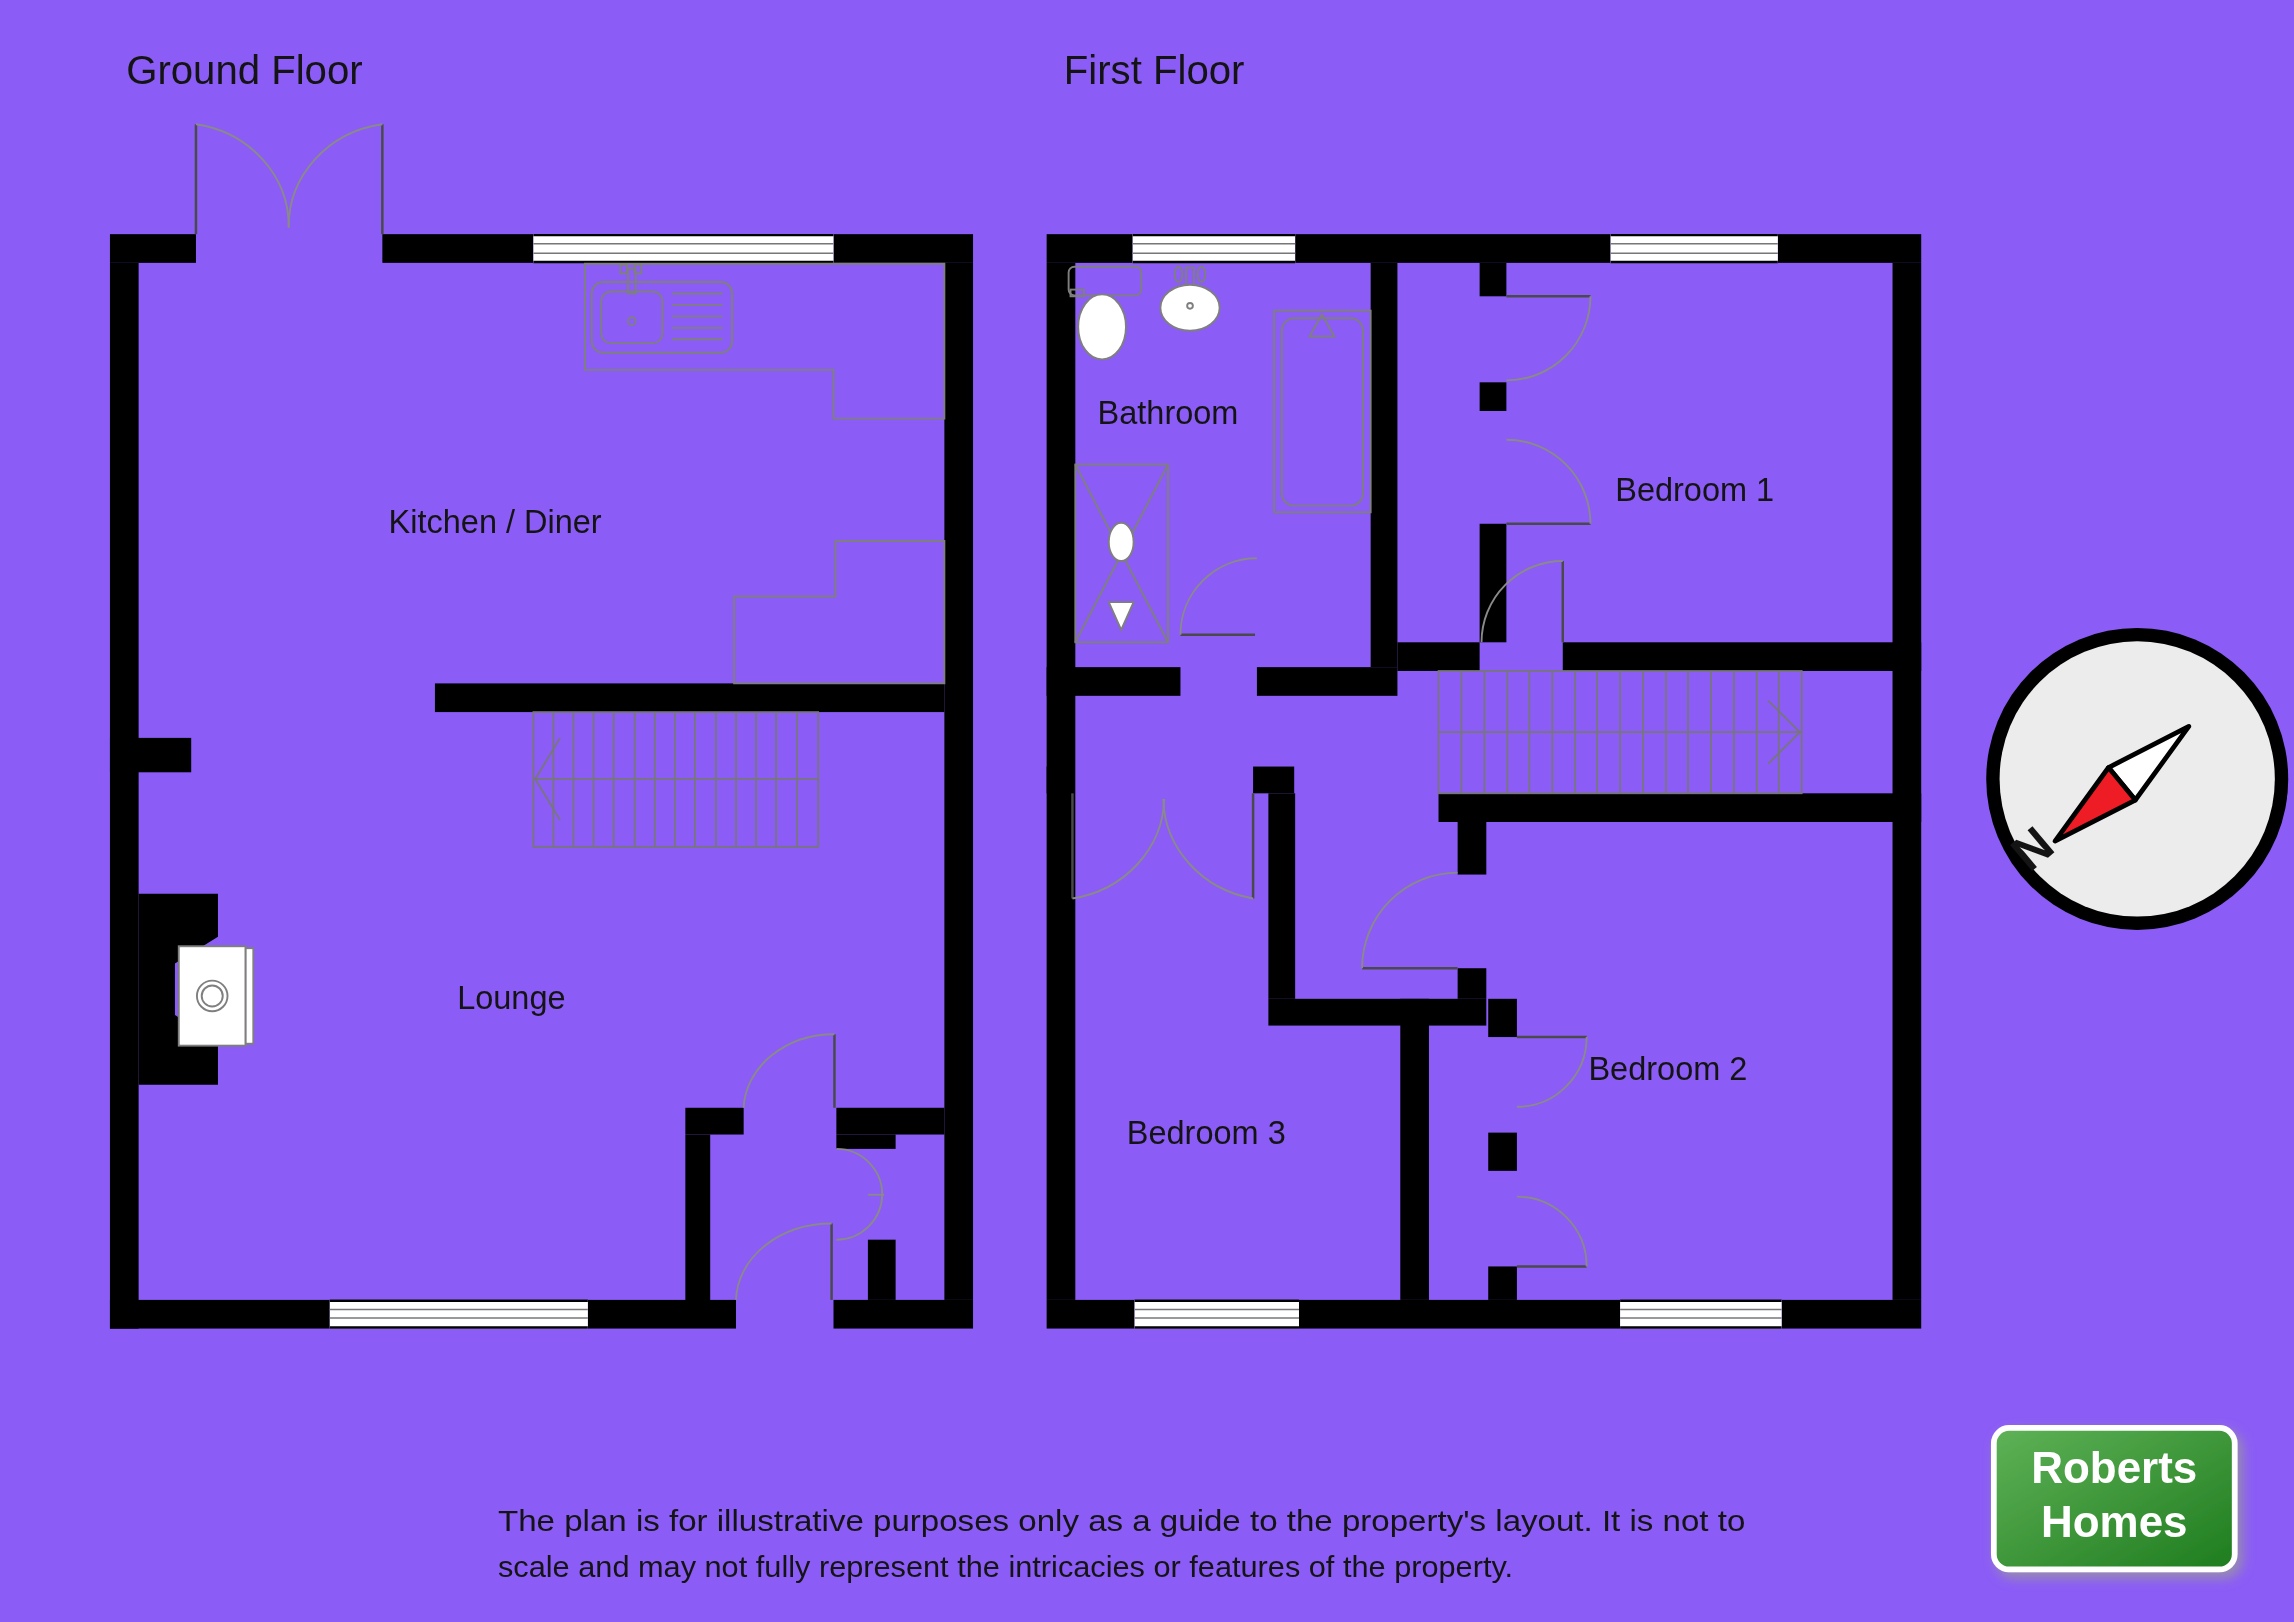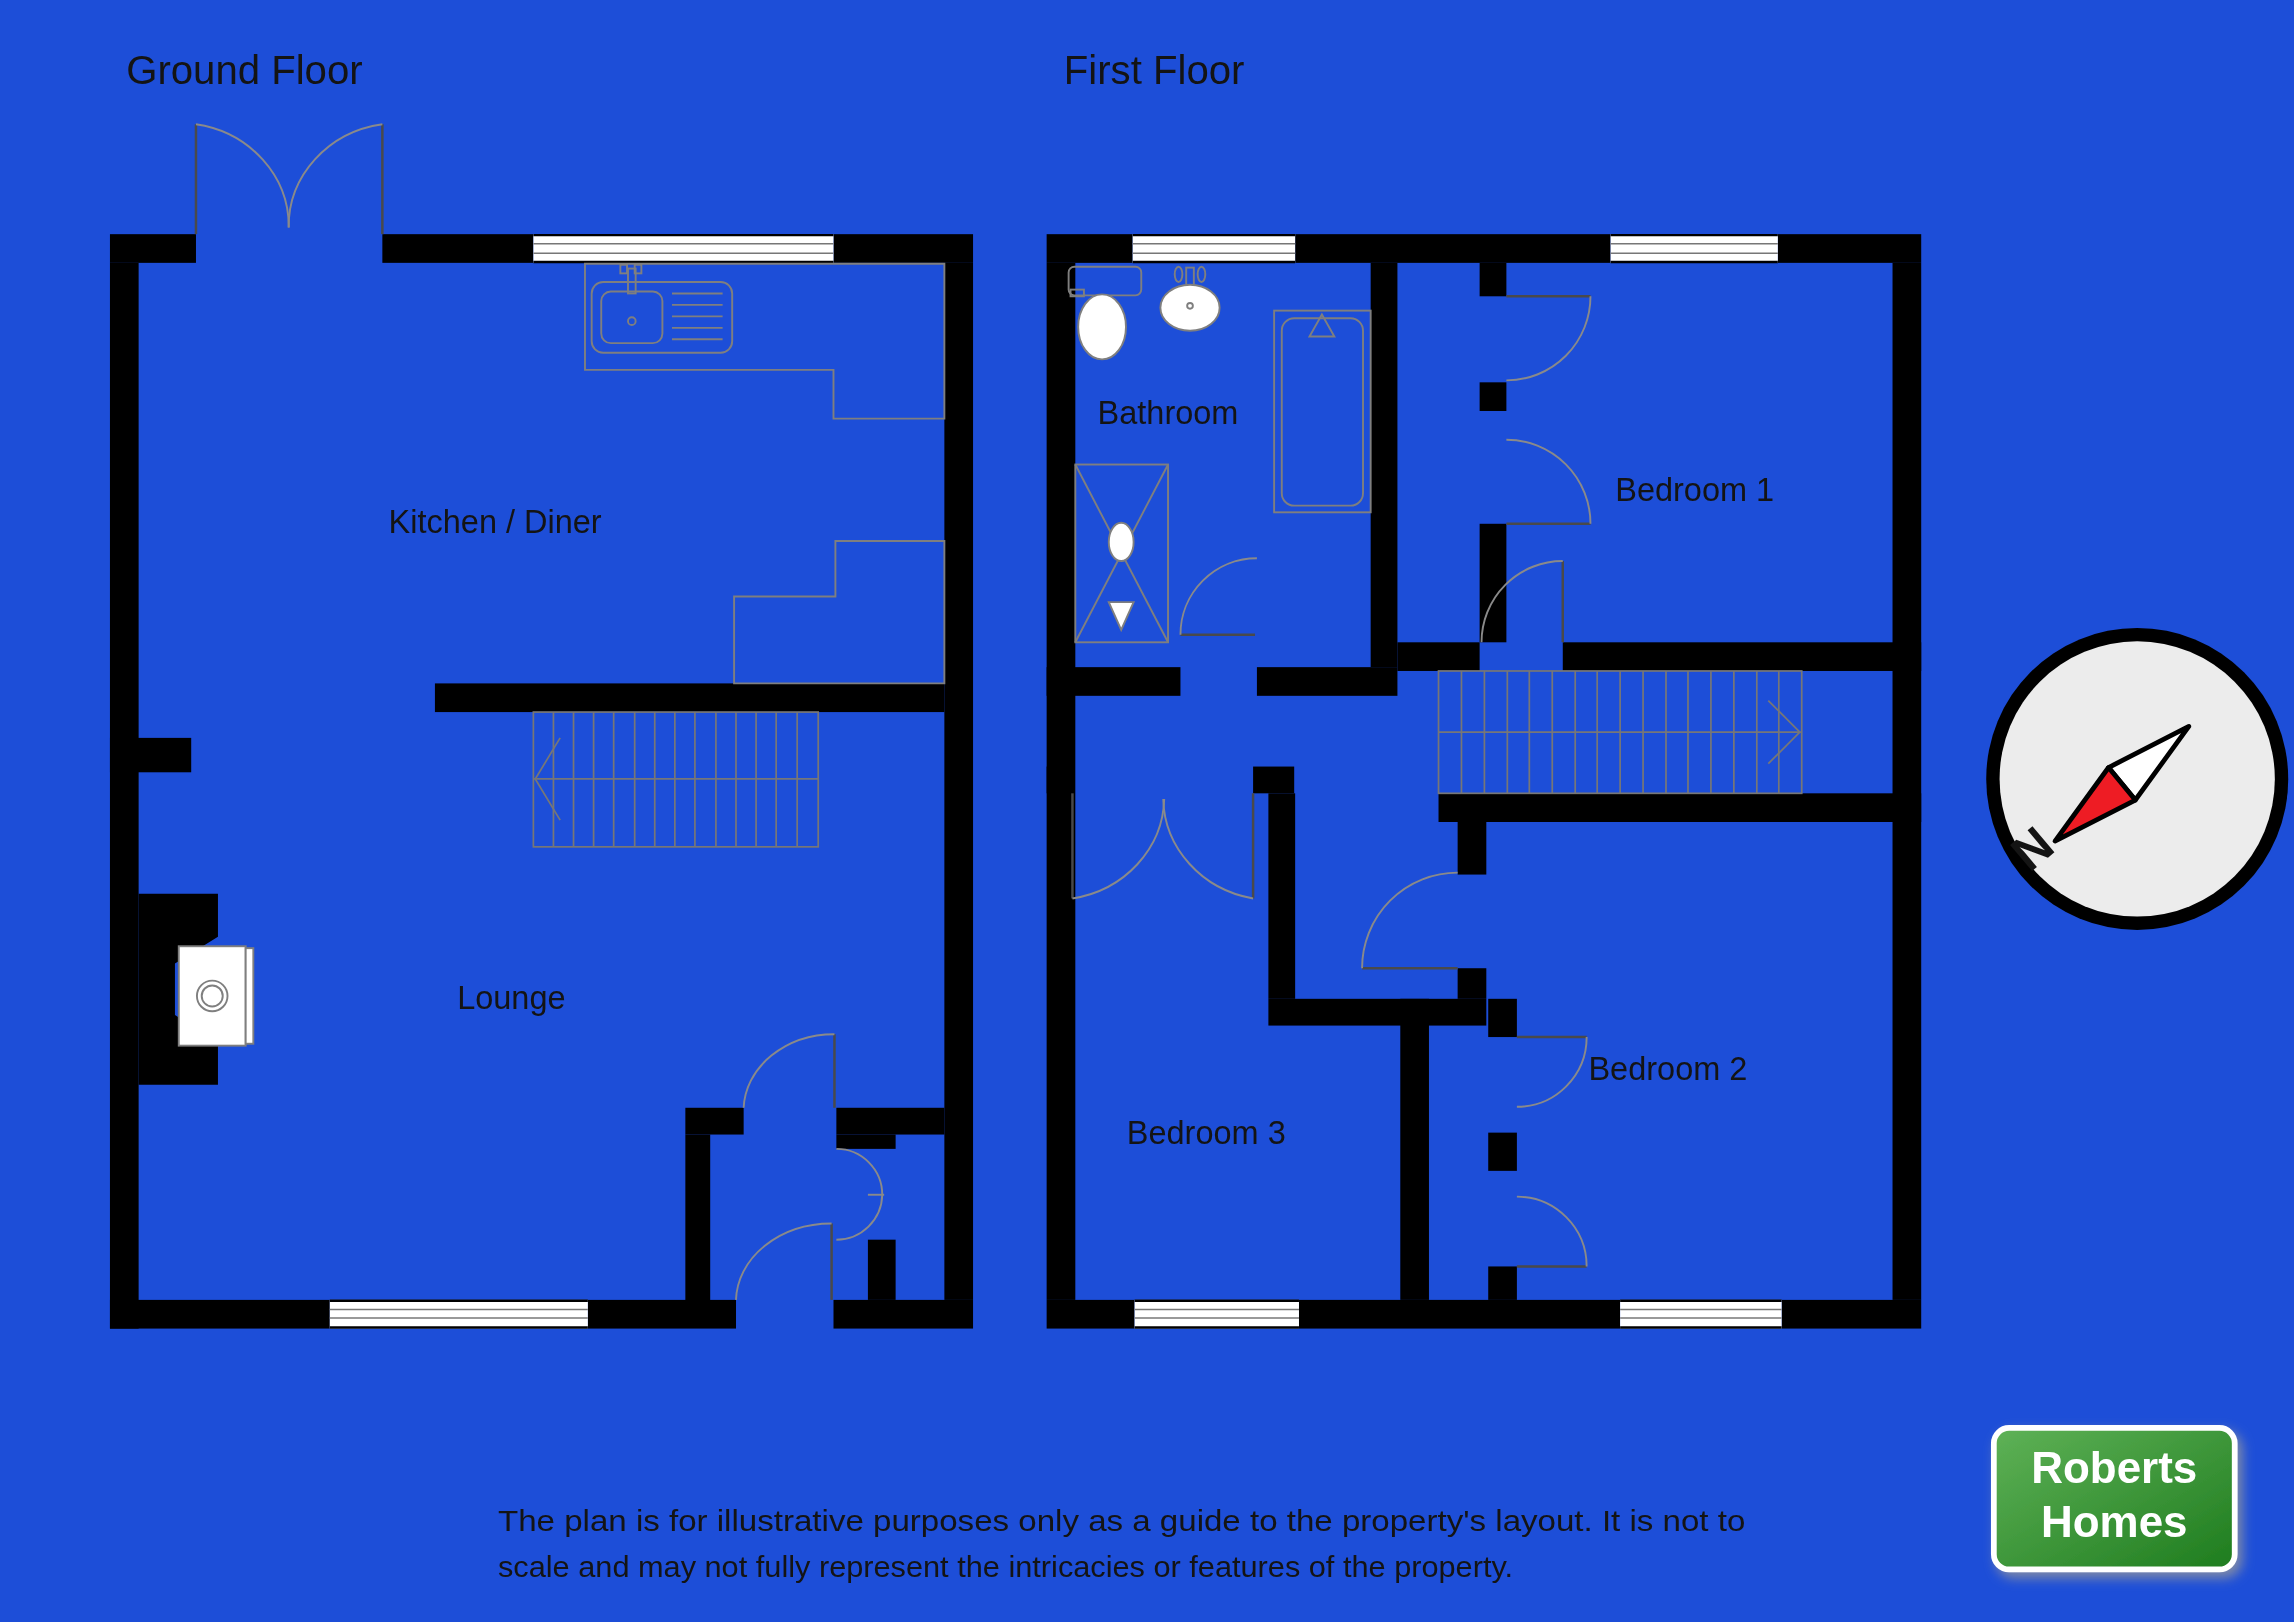--- a/index.html
+++ b/index.html
@@ -1,16 +1,16 @@
 <!DOCTYPE html>
 <html><head>
 <meta charset="utf-8">
 <style>
   html,body{margin:0;padding:0;background:#fff;}
-  #stage{position:relative;width:2294px;height:1622px;background:#1d4ed8;overflow:hidden;}
+  #stage{position:relative;width:2294px;height:1622px;background:#8b5cf6;overflow:hidden;}
   svg{position:absolute;left:0;top:0;display:block;}
   text{font-family:"Liberation Sans", sans-serif;fill:#141414;}
   .title{font-size:42px;}
   .room-label{font-size:34px;}
   .disclaimer{font-size:31px;}
   .logo-text{font-size:46px;font-weight:bold;fill:#ffffff;}
   .wall{stroke:none;}
   .fixline{stroke:#7f7f7f;stroke-width:2;fill:none;}
   .fixfill{stroke:#7f7f7f;stroke-width:2;fill:#ffffff;}
   .stair{stroke:#777;stroke-width:1.8;fill:none;}

